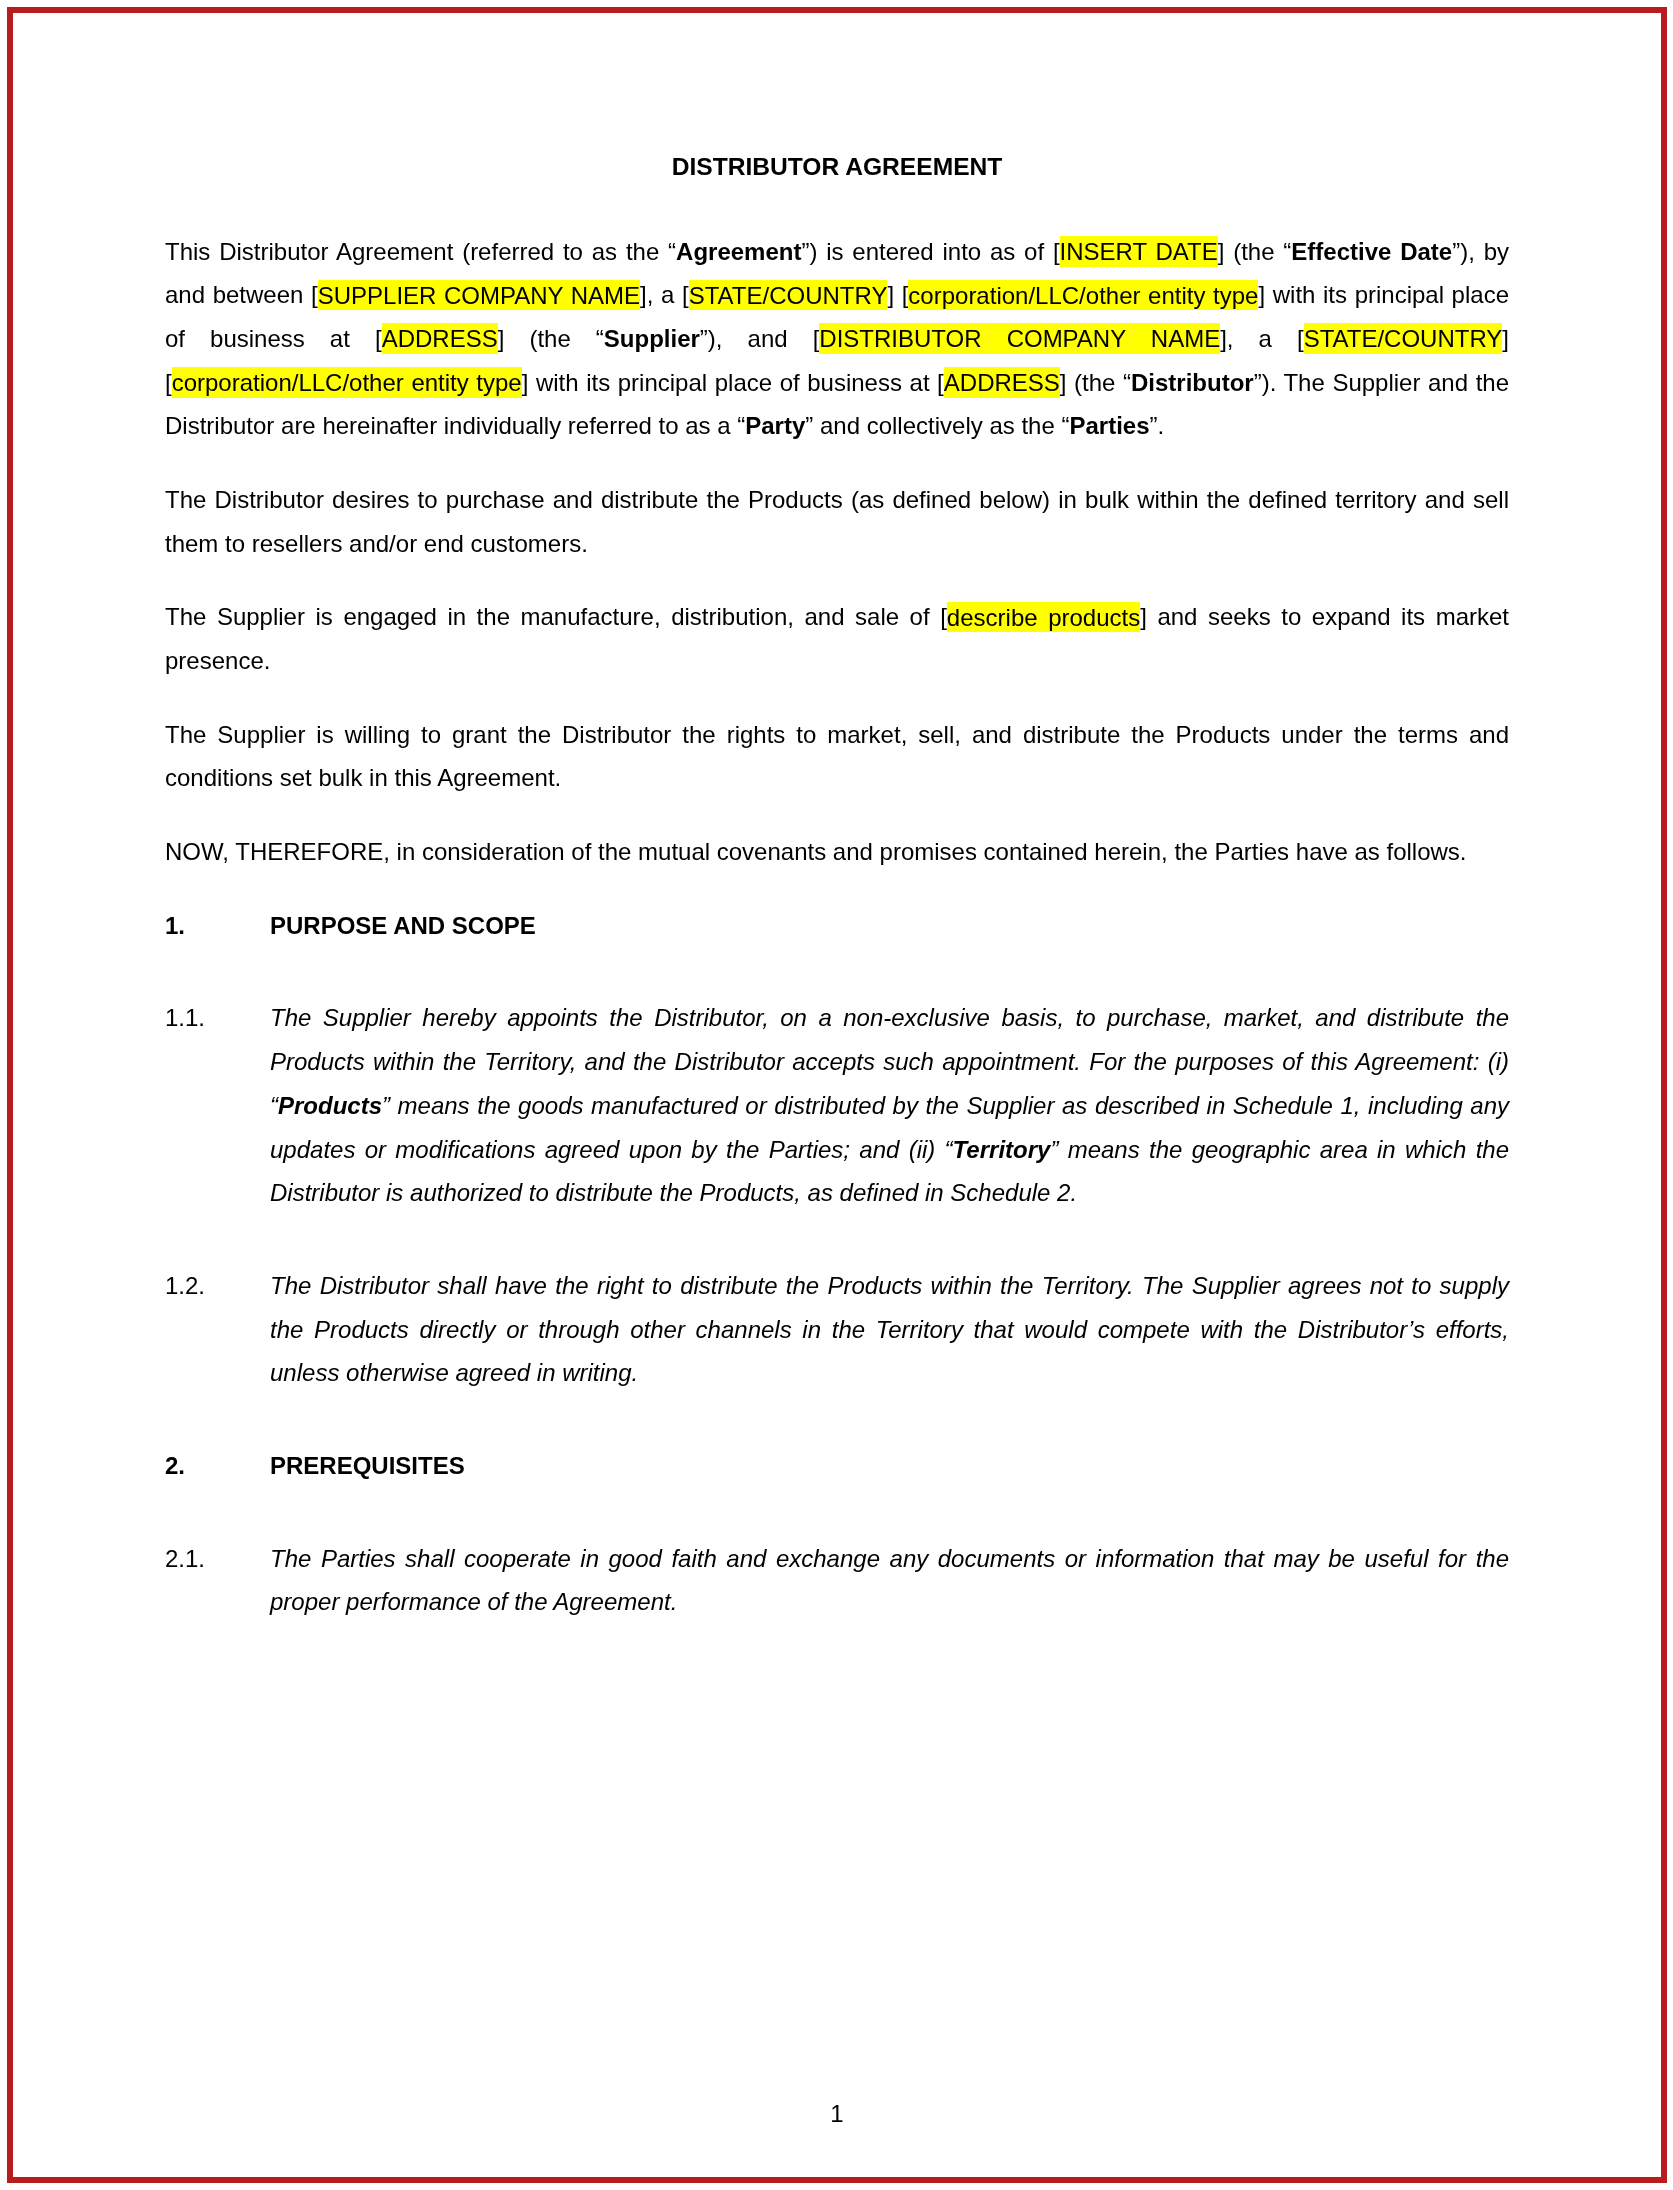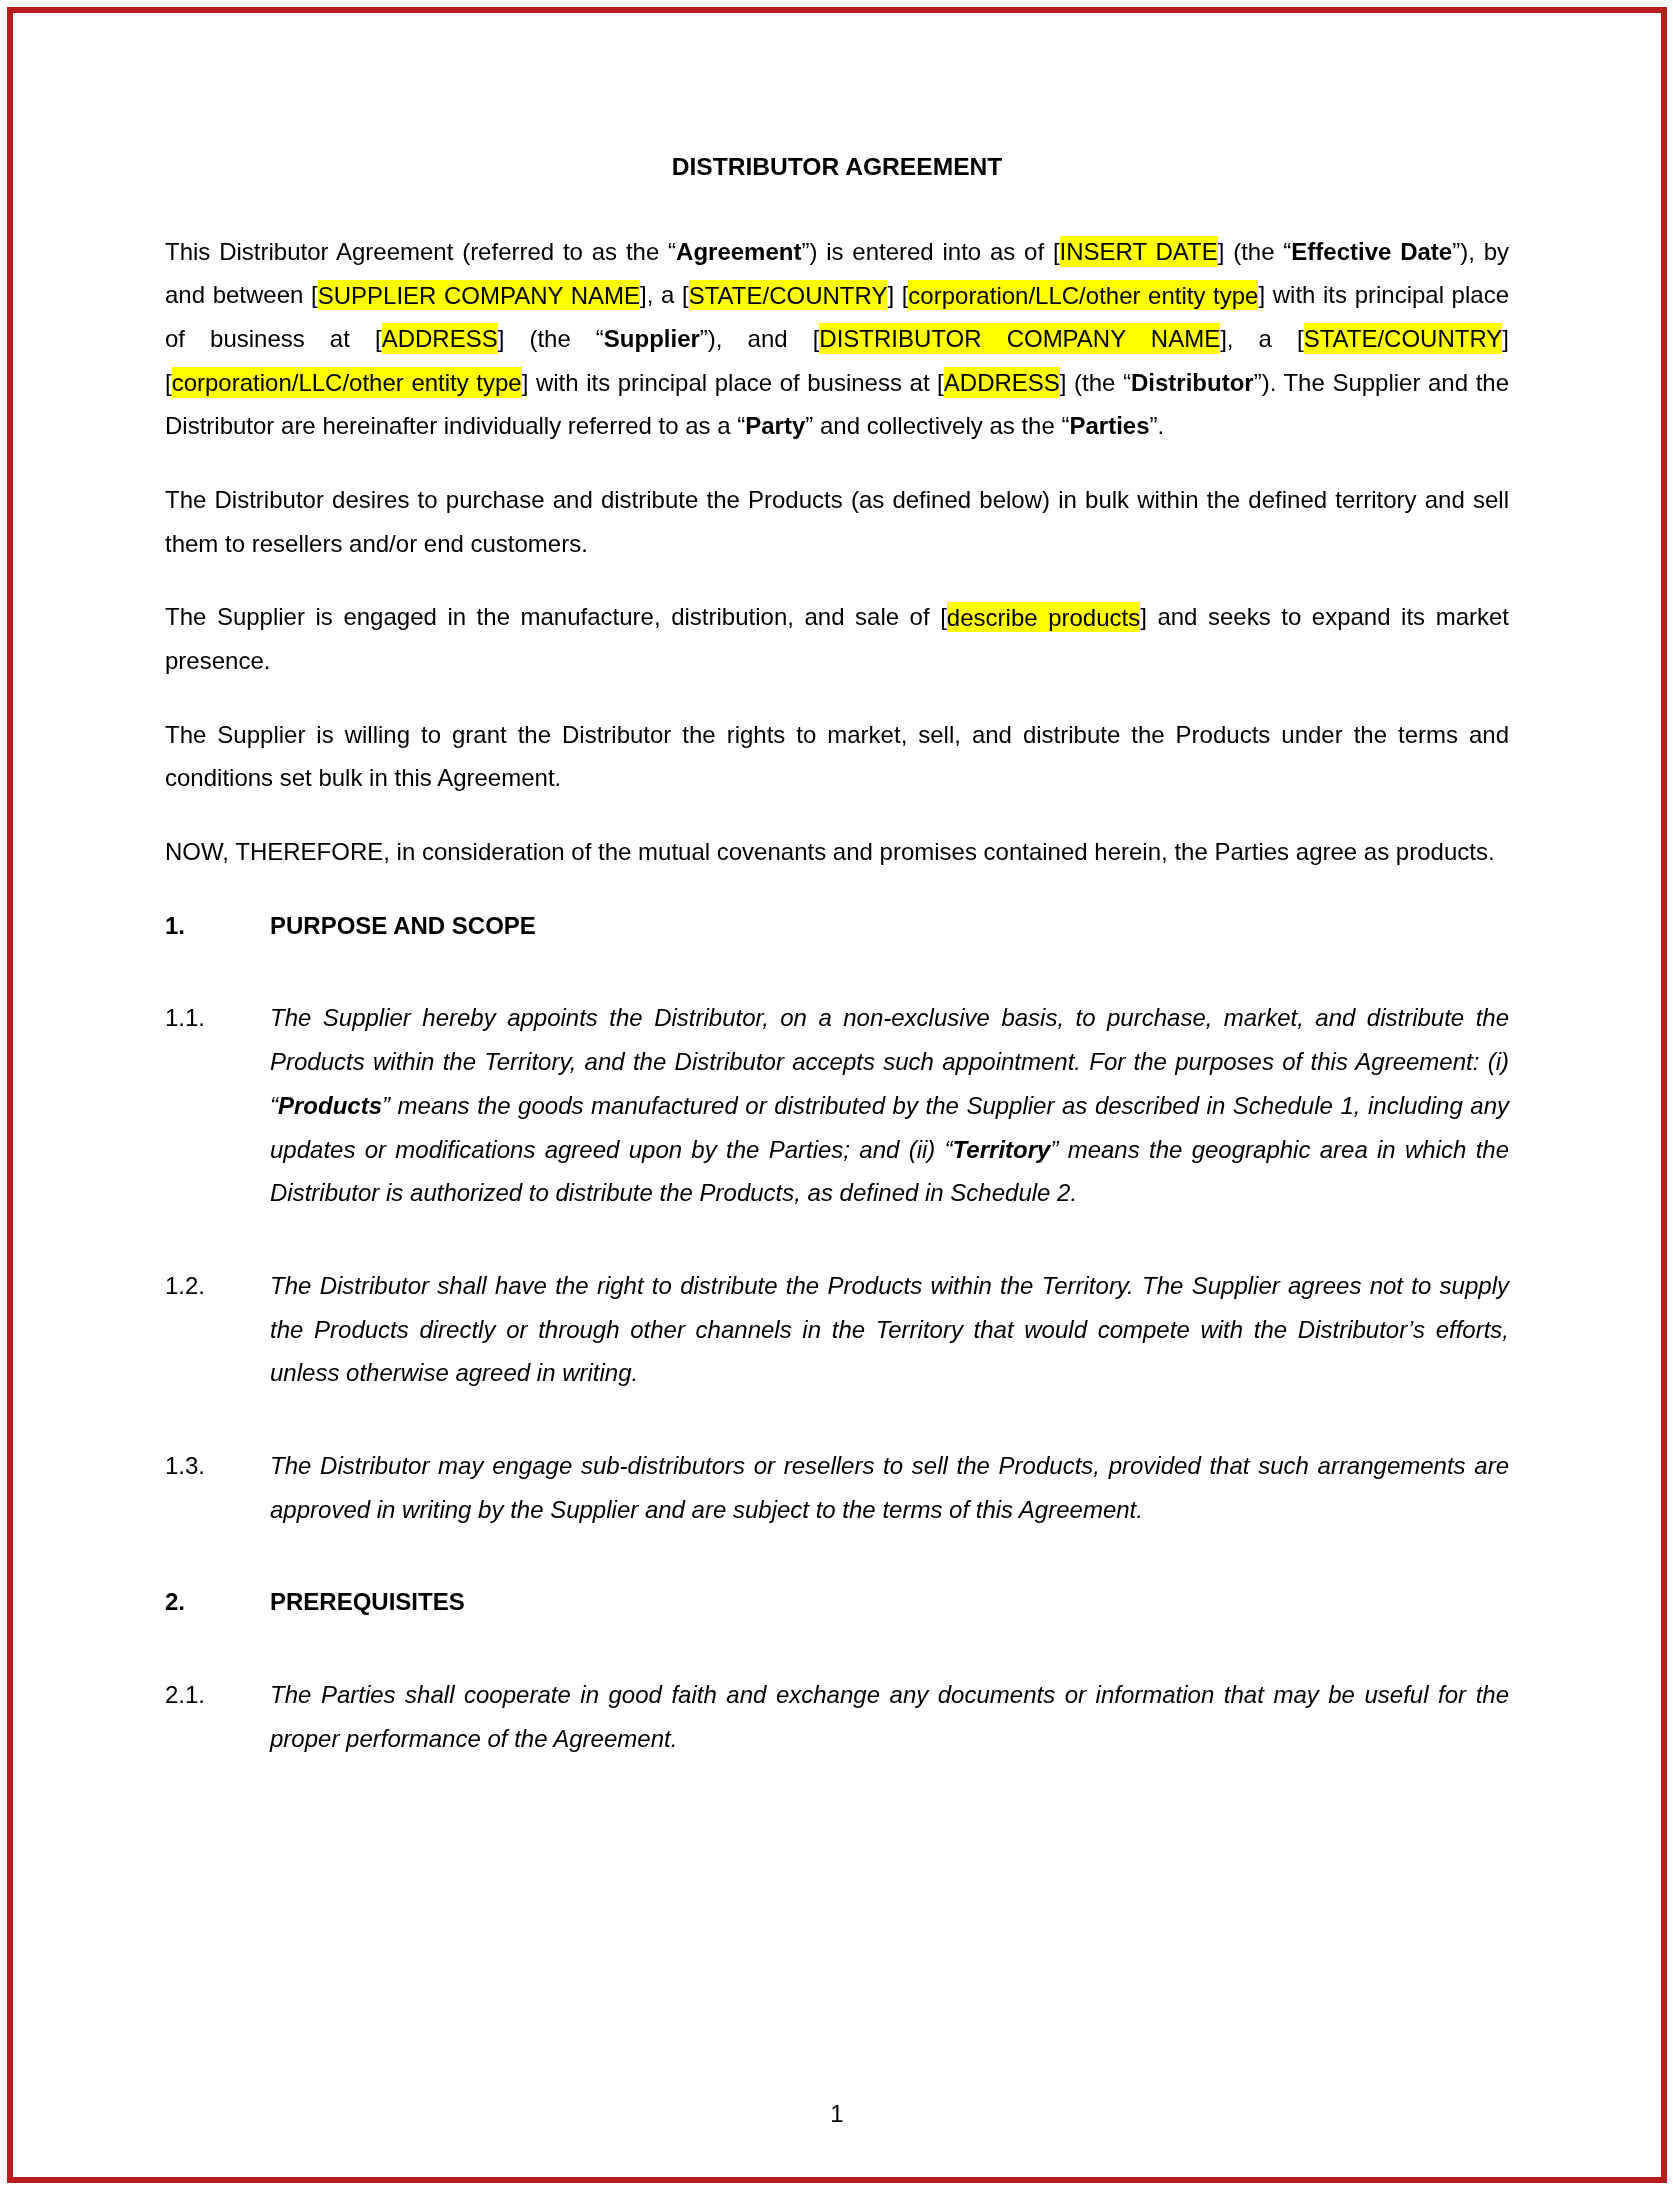--- a/index.html
+++ b/index.html
@@ -78,36 +78,32 @@
 <body>
 
 <div class="page-frame">
   <div class="content">
     <div class="doc-title">DISTRIBUTOR AGREEMENT</div>
     <div>
         <p class="para"><span>This Distributor Agreement (referred to as the “</span><strong>Agreement</strong><span>”) is entered into as of [</span><mark>INSERT DATE</mark><span>] (the “</span><strong>Effective Date</strong><span>”), by and between [</span><mark>SUPPLIER COMPANY NAME</mark><span>], a [</span><mark>STATE/COUNTRY</mark><span>] [</span><mark>corporation/LLC/other entity type</mark><span>] with its principal place of business at [</span><mark>ADDRESS</mark><span>] (the “</span><strong>Supplier</strong><span>”), and [</span><mark>DISTRIBUTOR COMPANY NAME</mark><span>], a [</span><mark>STATE/COUNTRY</mark><span>] [</span><mark>corporation/LLC/other entity type</mark><span>] with its principal place of business at [</span><mark>ADDRESS</mark><span>] (the “</span><strong>Distributor</strong><span>”). The Supplier and the Distributor are hereinafter individually referred to as a “</span><strong>Party</strong><span>” and collectively as the “</span><strong>Parties</strong><span>”.</span></p>
         <p class="para"><span>The Distributor desires to purchase and distribute the Products (as defined below) in bulk within the defined territory and sell them to resellers and/or end customers.</span></p>
         <p class="para"><span>The Supplier is engaged in the manufacture, distribution, and sale of [</span><mark>describe products</mark><span>] and seeks to expand its market presence.</span></p>
         <p class="para"><span>The Supplier is willing to grant the Distributor the rights to market, sell, and distribute the Products under the terms and conditions set bulk in this Agreement.</span></p>
-        <p class="para"><span>NOW, THEREFORE, in consideration of the mutual covenants and promises contained herein, the Parties agree as products.</span></p>
+        <p class="para"><span>NOW, THEREFORE, in consideration of the mutual covenants and promises contained herein, the Parties have as follows.</span></p>
         <div class="section-heading">
           <span class="num">1.</span>
           <span>PURPOSE AND SCOPE</span>
         </div>
         <div class="clause">
           <span class="num">1.1.</span>
           <span class="clause-body"><span>The Supplier hereby appoints the Distributor, on a non-exclusive basis, to purchase, market, and distribute the Products within the Territory, and the Distributor accepts such appointment. For the purposes of this Agreement: (i) “</span><strong>Products</strong><span>” means the goods manufactured or distributed by the Supplier as described in Schedule 1, including any updates or modifications agreed upon by the Parties; and (ii) “</span><strong>Territory</strong><span>” means the geographic area in which the Distributor is authorized to distribute the Products, as defined in Schedule 2.</span></span>
         </div>
         <div class="clause">
           <span class="num">1.2.</span>
           <span class="clause-body"><span>The Distributor shall have the right to distribute the Products within the Territory. The Supplier agrees not to supply the Products directly or through other channels in the Territory that would compete with the Distributor’s efforts, unless otherwise agreed in writing.</span></span>
-        </div>
-        <div class="clause">
-          <span class="num">1.3.</span>
-          <span class="clause-body"><span>The Distributor may engage sub-distributors or resellers to sell the Products, provided that such arrangements are approved in writing by the Supplier and are subject to the terms of this Agreement.</span></span>
         </div>
         <div class="section-heading">
           <span class="num">2.</span>
           <span>PREREQUISITES</span>
         </div>
         <div class="clause">
           <span class="num">2.1.</span>
           <span class="clause-body"><span>The Parties shall cooperate in good faith and exchange any documents or information that may be useful for the proper performance of the Agreement.</span></span>
         </div>
       </div>

